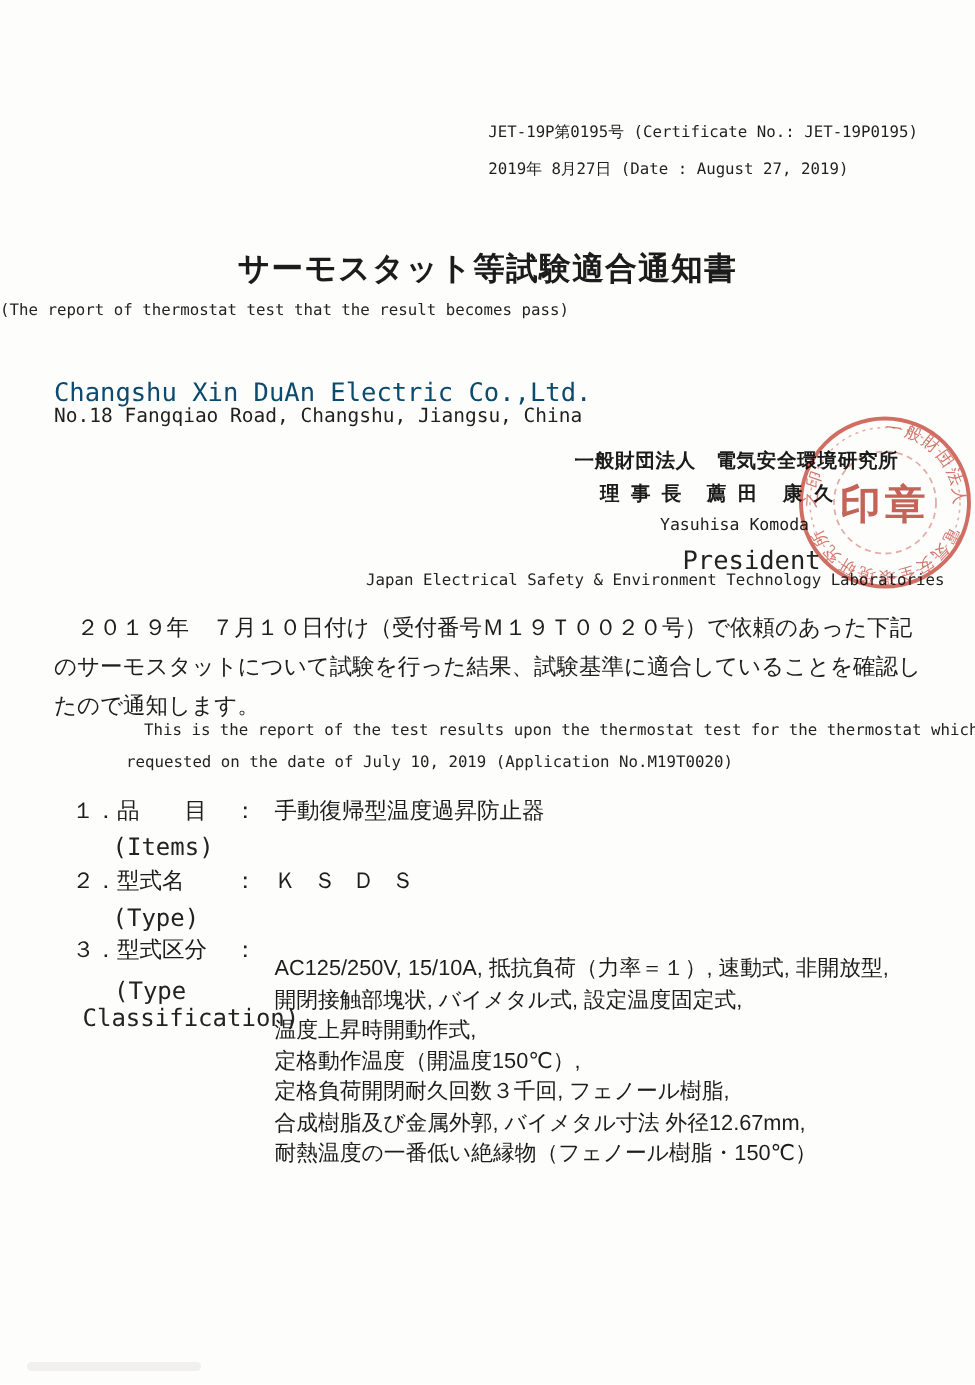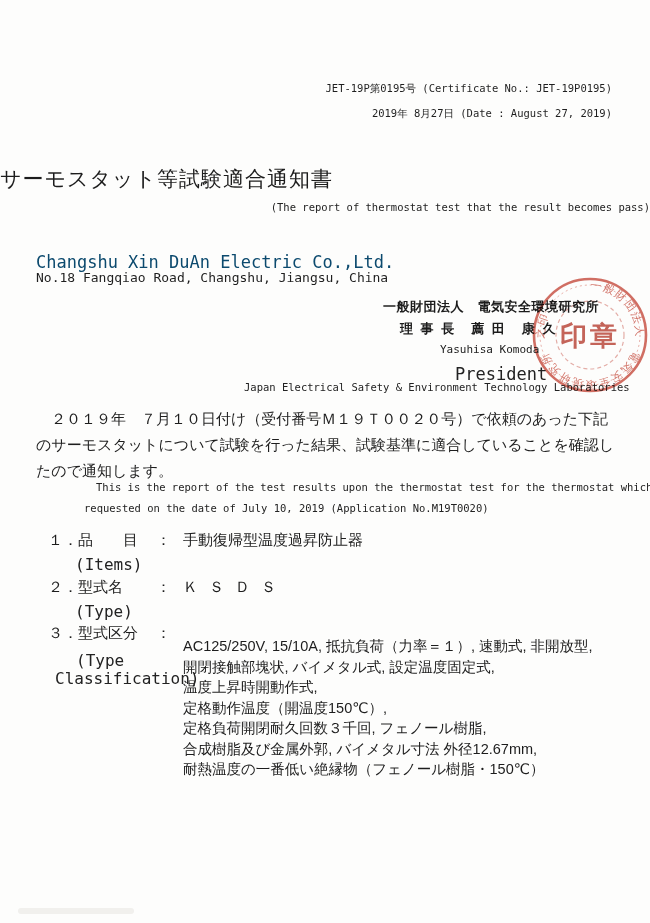--- a/index.html
+++ b/index.html
@@ -4,30 +4,30 @@
 <style>
   html,body { margin:0; padding:0; background:#ffffff; }
   .page {
     position:relative; width:650px; height:923px; margin:0 auto;
     background:#fdfdfc; color:#262626; overflow:hidden;
     font-family:"Liberation Sans","DejaVu Sans",sans-serif;
   }
   .mono { font-family:"DejaVu Sans Mono","Liberation Mono",monospace; }
 
   .hdr {
-    position:absolute; top:76px; right:38px; text-align:right;
+    position:absolute; top:76px; right:38px; text-align:left;
     font-size:10.5px; line-height:25px; color:#1f1f1f;
   }
 
   .doc-title {
-    position:absolute; top:165px; left:0; width:100%; 
-    font-size:21px; font-weight:normal; letter-spacing:1px; color:#1c1c1c;
+    position:absolute; top:165px; left:0; width:100%; text-align:center;
+    font-size:21px; font-weight:bold; letter-spacing:1px; color:#1c1c1c;
   }
   .doc-subtitle {
-    position:absolute; top:201px; left:0; width:100%; text-align:right;
+    position:absolute; top:201px; left:0; width:100%; text-align:left;
     font-size:10.5px; color:#222;
   }
 
   .company  { position:absolute; top:252px; left:36px; font-size:17px; color:#0c4a6e; }
   .address  { position:absolute; top:270px; left:36px; font-size:13px; color:#1f1f1f; }
 
   .org-jp      { position:absolute; top:298px; left:383px; font-size:13px; font-weight:600; letter-spacing:0.5px; color:#1b1b1b; }
   .pres-jp     { position:absolute; top:320px; left:400px; font-size:13px; font-weight:600; letter-spacing:2px; color:#1b1b1b; }
   .pres-romaji { position:absolute; top:343px; left:440px; font-size:11px; color:#222; }
   .pres-title  { position:absolute; top:364px; left:455px; font-size:17px; color:#222; }

